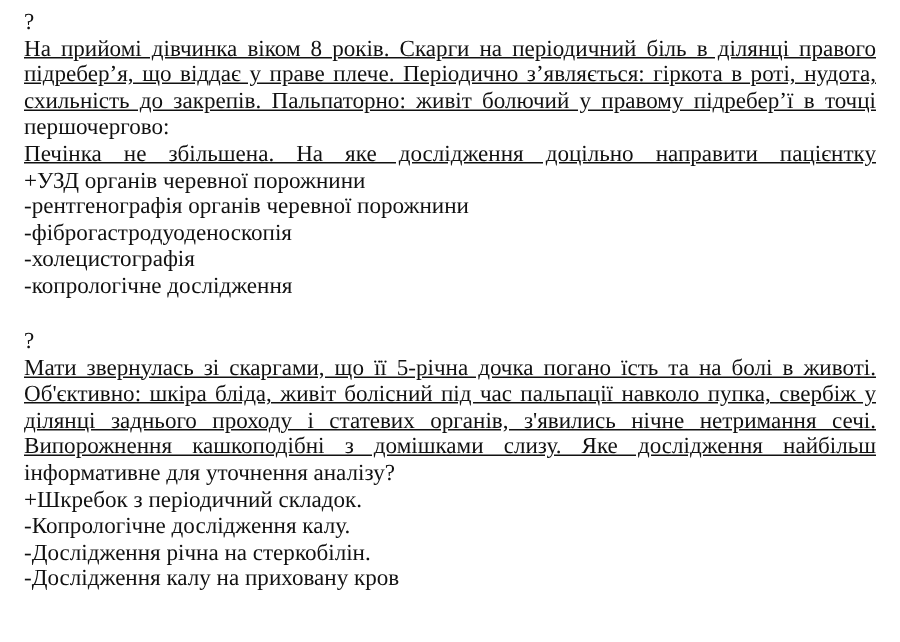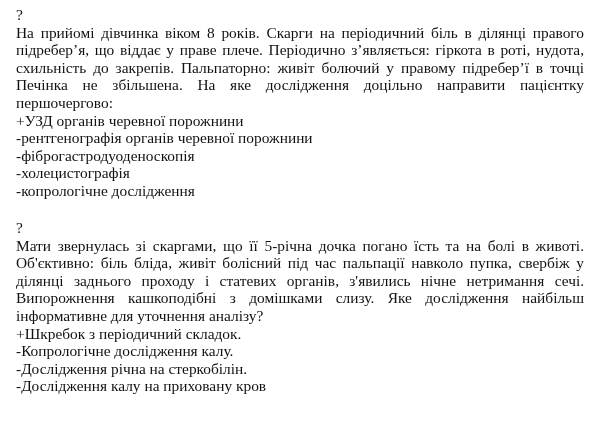--- a/index.html
+++ b/index.html
@@ -1,42 +1,42 @@
 <!DOCTYPE html>
 <html><head>
 <meta charset="utf-8">
 <style>
   html, body { margin: 0; padding: 0; background: #ffffff; }
   body { width: 600px; height: 428px; overflow: hidden; position: relative;
          font-family: "Liberation Serif", serif; font-size: 15.4px; color: #111; }
   .q { position: absolute; left: 16px; width: 568px; }
   .line { height: 17.6px; line-height: 17.6px; white-space: nowrap; }
-  .just { text-align: justify; text-align-last: justify; white-space: normal; overflow: hidden; }
+  .just { text-align: justify; text-align-last: justify; white-space: normal; overflow: hidden; text-decoration: underline; }
 </style>
 </head>
 <body>
 
 <div class="q" style="top:6px;">
   <div class="line">?</div>
   <div class="line just">На прийомі  дівчинка віком 8 років. Скарги на періодичний біль в ділянці правого</div>
   <div class="line just">підребер’я, що віддає у праве плече. Періодично з’являється: гіркота в роті, нудота,</div>
   <div class="line just">схильність до закрепів. Пальпаторно: живіт болючий у правому підребер’ї в точці Кера.</div>
+  <div class="line">першочергово:</div>
   <div class="line just">Печінка не збільшена. На яке дослідження доцільно направити  пацієнтку</div>
-  <div class="line">першочергово:</div>
   <div class="line">+УЗД органів черевної порожнини</div>
   <div class="line">-рентгенографія органів черевної порожнини</div>
   <div class="line">-фіброгастродуоденоскопія</div>
   <div class="line">-холецистографія</div>
   <div class="line">-копрологічне дослідження</div>
 </div>
 
 <div class="q" style="top:219px;">
   <div class="line">?</div>
   <div class="line just">Мати звернулась  зі скаргами, що її 5-річна дочка погано їсть та на болі в животі.</div>
-  <div class="line just">Об'єктивно: біль бліда, живіт болісний під час пальпації навколо пупка, свербіж у</div>
+  <div class="line just">Об'єктивно: шкіра бліда, живіт болісний під час пальпації навколо пупка, свербіж у</div>
   <div class="line just">ділянці заднього проходу і статевих органів, з'явились нічне нетримання сечі.</div>
   <div class="line just">Випорожнення кашкоподібні з домішками слизу. Яке дослідження найбільш</div>
   <div class="line">інформативне для уточнення аналізу?</div>
   <div class="line">+Шкребок з періодичний складок.</div>
   <div class="line">-Копрологічне дослідження калу.</div>
   <div class="line">-Дослідження річна на стеркобілін.</div>
   <div class="line">-Дослідження калу на приховану кров</div>
 </div>
 
 </body></html>

